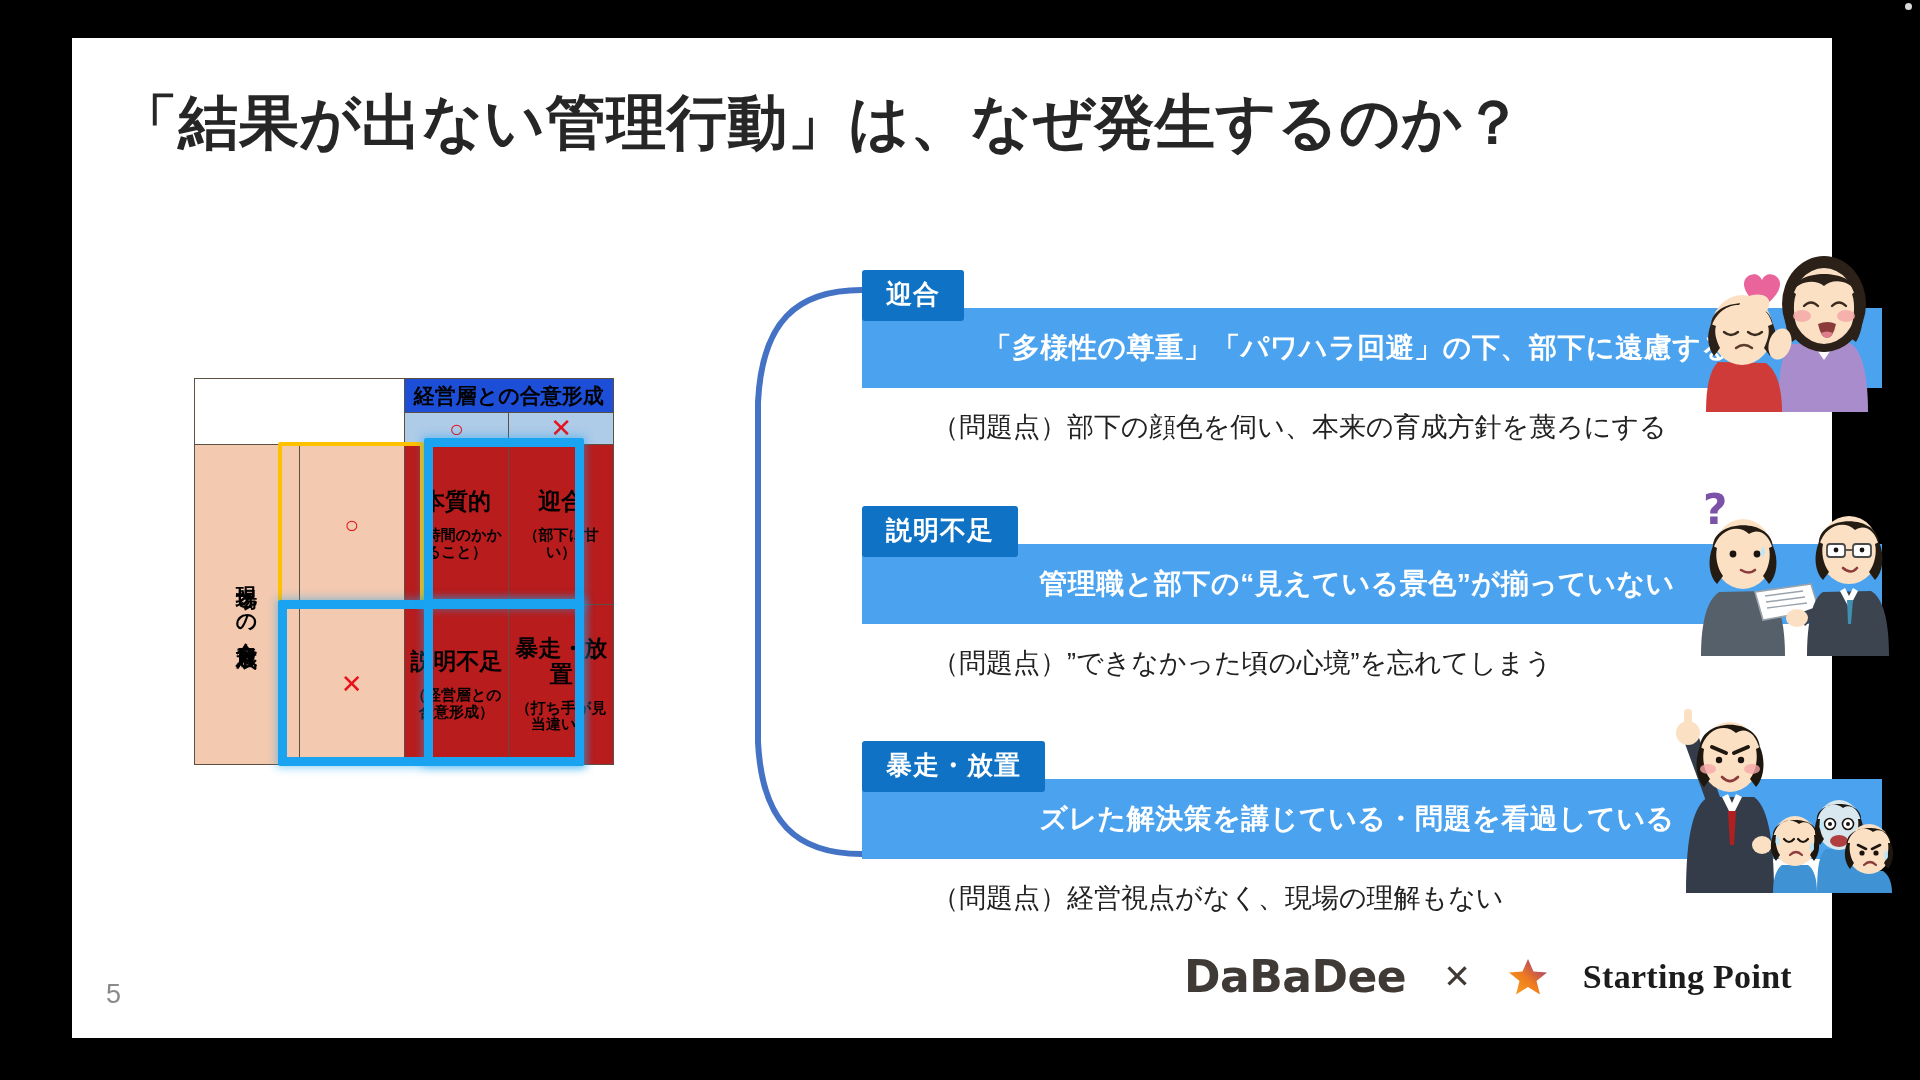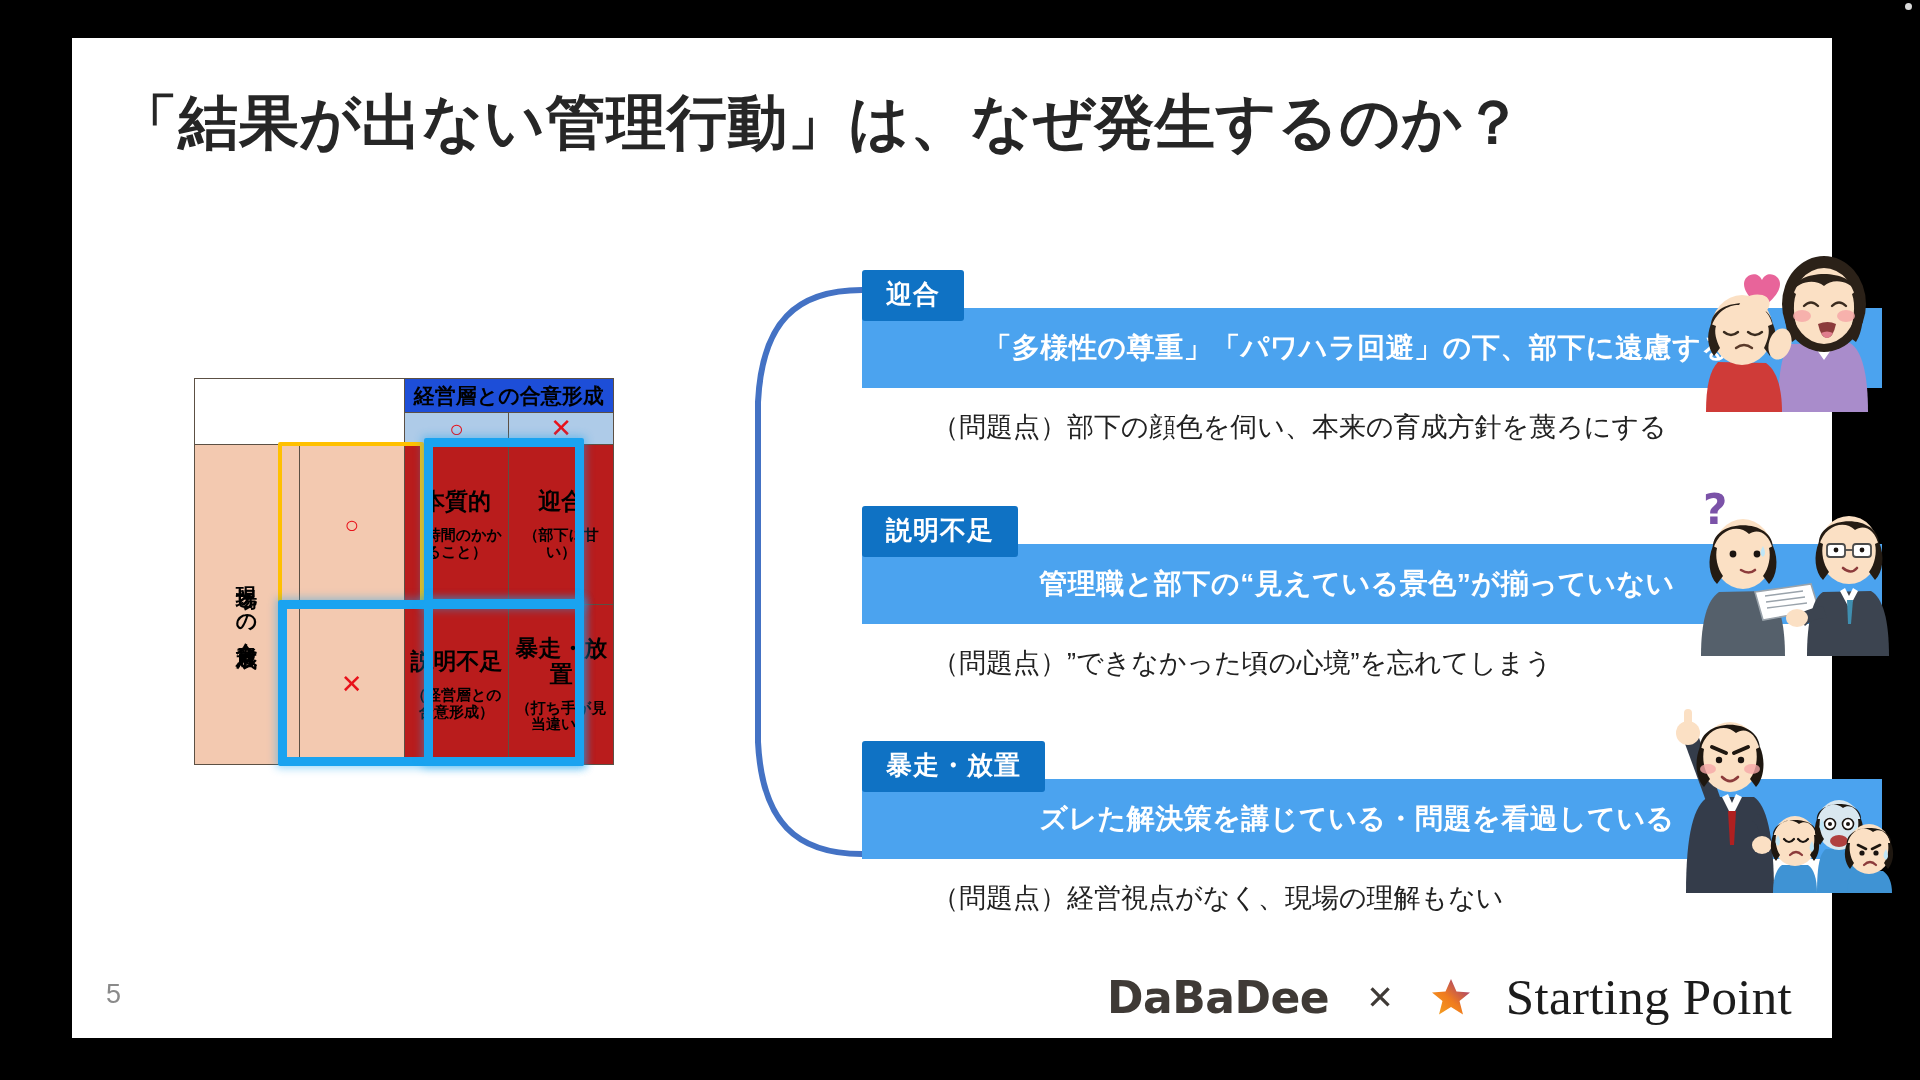--- a/index.html
+++ b/index.html
@@ -37,36 +37,36 @@
   }
 
   
   #page-number {
     position: absolute; left: 34px; bottom: 28px;
     font-size: 27px; color: #8a8a8a;
   }
 
   
   #footer-logos {
-    position: absolute; right: 40px; bottom: 12px;
+    position: absolute; right: 40px; bottom: 36px;
     display: flex; align-items: center; gap: 35px;
   }
   #logo-dabadee {
     font-family: "DejaVu Sans", sans-serif;
     font-size: 44px; font-weight: 700;
     color: #3f3a36; letter-spacing: -0.5px;
   }
   #logo-cross {
     font-size: 33px; color: #3f3a36; font-weight: 400;
     padding: 0 2px;
   }
   #logo-star { width: 40px; height: 40px; display: block; }
   #logo-startingpoint {
     font-family: "Liberation Serif", "DejaVu Serif", serif;
-    font-size: 51px; font-weight: 400; font-style: normal;
+    font-size: 34px; font-weight: 700; font-style: normal;
     color: #1c1c1c; letter-spacing: 0.3px;
   }
 
   
   #matrix {
     position: absolute;
     left: 122px; top: 340px;
     width: 420px; height: 386px;
   }
   #matrix-table {

